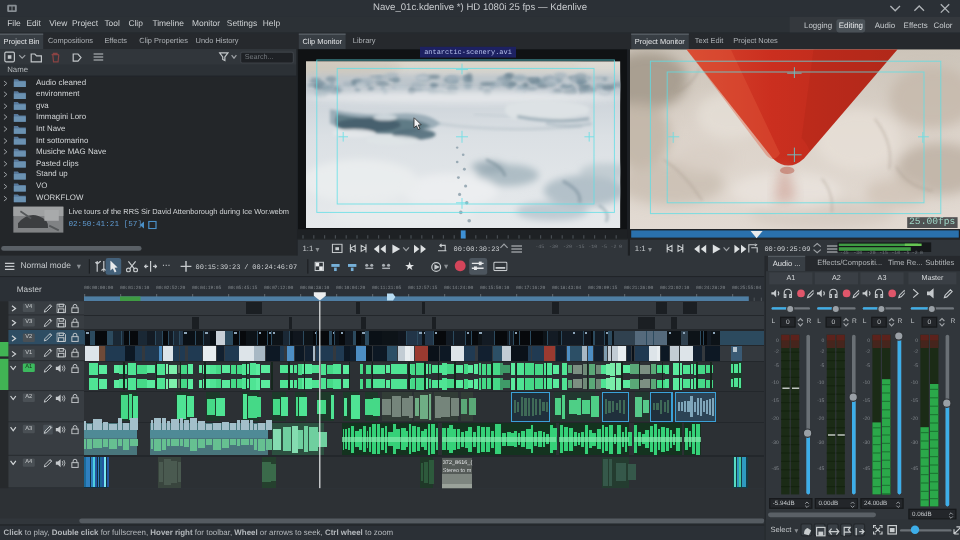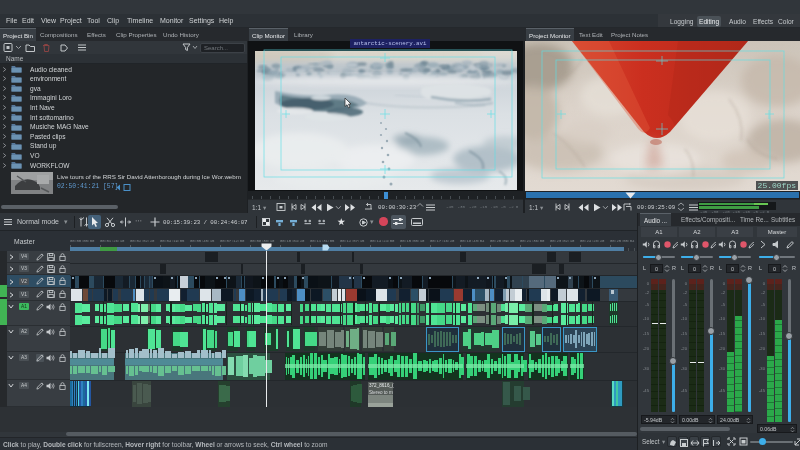--- a/index.html
+++ b/index.html
@@ -41,20 +41,33 @@
 
 #mixer{left:637px;top:213px;width:163px;height:237px;background:#31363b;border-left:1px solid #1d2023;}
 .strip{position:absolute;top:14px;width:37px;height:210px;}
 .stitle{position:absolute;left:0;top:0;width:100%;height:10px;background:#3a3f45;font-size:6px;line-height:10px;text-align:center;color:#d6d9db;}
 .dbbox{position:absolute;background:#23262a;border:1px solid #17191c;font-size:5.5px;color:#c2c6c9;}
 
 #statusbar{left:0;top:437px;width:637px;height:13px;background:#2b3036;font-size:6.6px;color:#b4b8bc;border-top:1px solid #222529;}
 .sep{position:absolute;width:1px;background:#1d2023;}
 </style></head><body>
 <div id="root">
+<div class="abs" id="titlebar">
+      <svg class="abs" style="left:5px;top:2px" width="10" height="10">
+        <rect x="1" y="2" width="8" height="6" rx="1" fill="#888e94"></rect>
+        <rect x="2.6" y="3.4" width="2" height="3.2" fill="#2a2e33"></rect>
+        <rect x="5.4" y="3.4" width="2" height="3.2" fill="#2a2e33"></rect>
+      </svg>
+      <div class="title">Nave_01c.kdenlive *) HD 1080i 25 fps — Kdenlive</div>
+      <svg class="abs" style="left:740px;top:2px" width="56" height="10" fill="none" stroke="#aeb2b6" stroke-width="1.1">
+        <path d="M2 3 l4 4 l4 -4"></path>
+        <path d="M22 7 l4 -4 l4 4"></path>
+        <path d="M44 1.5 l7 7 M51 1.5 l-7 7"></path>
+      </svg>
+    </div>
     <div class="abs" id="menubar">
       <div class="m" style="left:6px">File</div>
       <div class="m" style="left:22px">Edit</div>
       <div class="m" style="left:41px">View</div>
       <div class="m" style="left:60px">Project</div>
       <div class="m" style="left:87px">Tool</div>
       <div class="m" style="left:107px">Clip</div>
       <div class="m" style="left:127px">Timeline</div>
       <div class="m" style="left:160px">Monitor</div>
       <div class="m" style="left:189px">Settings</div>

